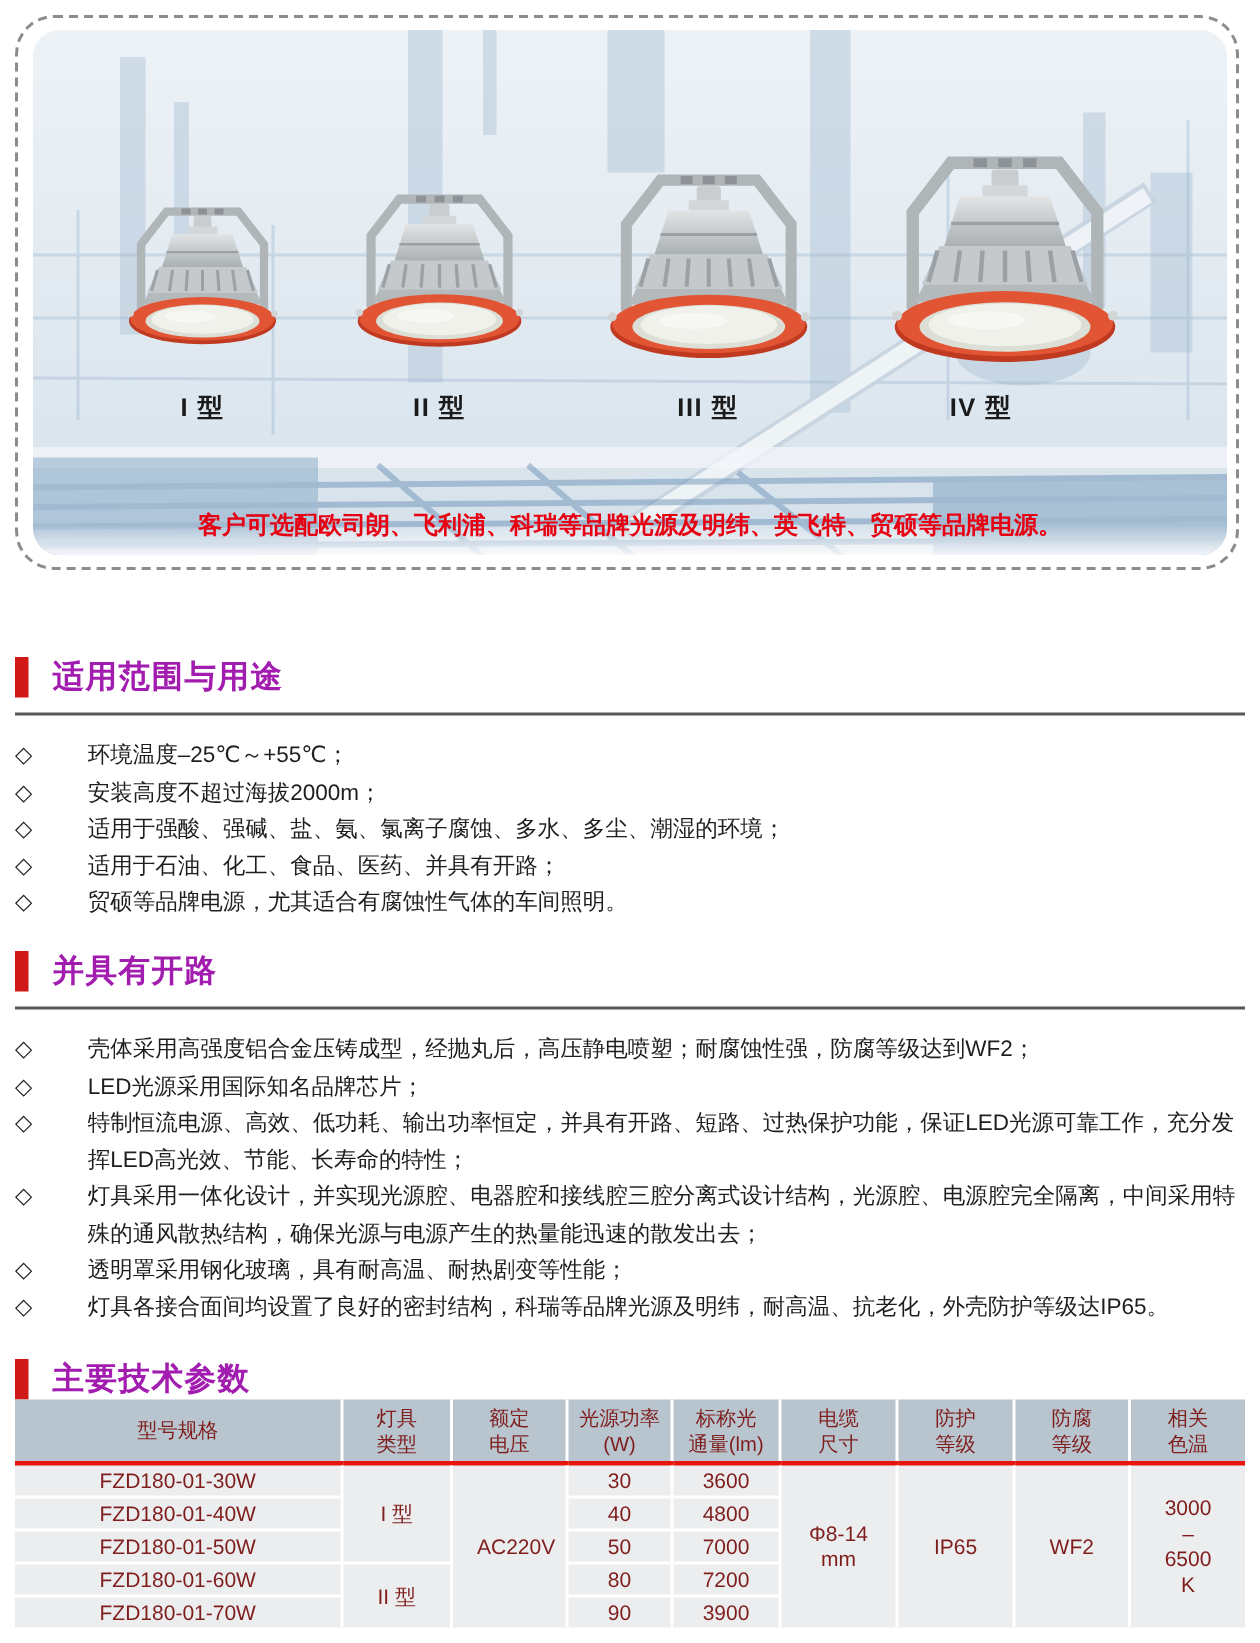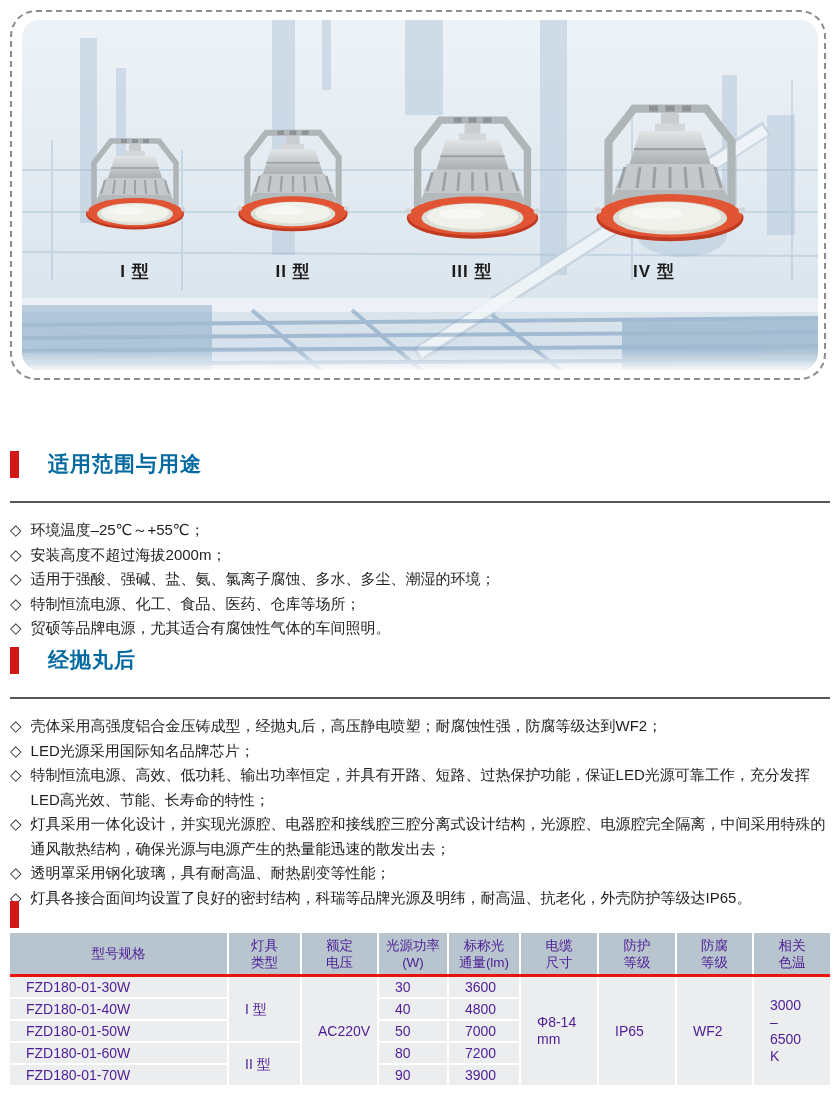--- a/index.html
+++ b/index.html
@@ -27,41 +27,41 @@
     position:absolute;left:0;top:320px;width:100%;text-align:center;
     font-size:16px;font-weight:700;color:#e60012;
   }
   
   .sec{position:absolute;left:10px;width:820px;}
   .sec-head{
     display:flex;align-items:center;gap:12px;
     border-bottom:2px solid #57585a;padding-bottom:6px;
   }
   .sec-bar{width:9px;height:27px;background:#d01818;flex:0 0 auto;}
-  .sec-title{margin:17px;font-size:21px;font-weight:700;color:#0369a1;letter-spacing:1px;}
+  .sec-title{margin:4px;font-size:21px;font-weight:700;color:#a21caf;letter-spacing:1px;}
   .bullets{margin-top:15px;}
   .bullet-item{
     display:flex;gap:9px;font-size:15px;line-height:24.5px;color:#1e1e1e;
     font-weight:500;
   }
   .bullet-item .marker{flex:0 0 auto;}
-  .bullet-item .txt{flex:1;}
+  .bullet-item .txt{flex:1;margin-left:28px;}
   
   table.spec{
     position:absolute;left:10px;top:933px;width:820px;
     border-collapse:collapse;border:hidden;table-layout:fixed;
-    font-size:14px;color:#4c1d95;
+    font-size:14px;color:#7f1d1d;
   }
   table.spec th{
     background:#b8c5ce;font-weight:400;height:39px;
     border:2px solid #ffffff;border-bottom:3px solid #e8150c;
     white-space:pre-line;line-height:17px;font-size:13.5px;padding:1px;
   }
   table.spec td{
-    background:#ecedee;border:2px solid #ffffff;
+    background:#ecedee;border:2px solid #ffffff;text-align:center;
     height:20px;padding:0 16px;white-space:pre-line;line-height:17px;
   }
 </style>
 </head>
 <body>
 
 <div class="hero-frame"></div>
 
 <div class="hero-photo">
   <svg width="796" height="351" viewBox="0 0 796 351">
@@ -156,20 +156,21 @@
     <use href="#lamp" x="204" y="96" width="134" height="118"></use>
     <use href="#lamp" x="370" y="80" width="161" height="142"></use>
     <use href="#lamp" x="558" y="66" width="180" height="159"></use>
   </svg>
 
   <span class="type-label" style="left:68px">I 型</span>
   <span class="type-label" style="left:226px">II 型</span>
   <span class="type-label" style="left:405px">III 型</span>
   <span class="type-label" style="left:587px">IV 型</span>
 
+  <div class="hero-caption">客户可选配欧司朗、飞利浦、科瑞等品牌光源及明纬、英飞特、贸硕等品牌电源。</div>
 </div>
 
 <div class="sec" style="top:433px">
   <div class="sec-head">
     <span class="sec-bar"></span>
     <h2 class="sec-title">适用范围与用途</h2>
   </div>
   <div class="bullets">
     <div class="bullet-item">
         <span class="marker">◇</span>
@@ -178,33 +179,33 @@
     <div class="bullet-item">
         <span class="marker">◇</span>
         <span class="txt">安装高度不超过海拔2000m；</span>
       </div>
     <div class="bullet-item">
         <span class="marker">◇</span>
         <span class="txt">适用于强酸、强碱、盐、氨、氯离子腐蚀、多水、多尘、潮湿的环境；</span>
       </div>
     <div class="bullet-item">
         <span class="marker">◇</span>
-        <span class="txt">特制恒流电源、化工、食品、医药、仓库等场所；</span>
+        <span class="txt">适用于石油、化工、食品、医药、并具有开路；</span>
       </div>
     <div class="bullet-item">
         <span class="marker">◇</span>
         <span class="txt">贸硕等品牌电源，尤其适合有腐蚀性气体的车间照明。</span>
       </div>
   </div>
 </div>
 
 <div class="sec" style="top:629px">
   <div class="sec-head">
     <span class="sec-bar"></span>
-    <h2 class="sec-title">经抛丸后</h2>
+    <h2 class="sec-title">并具有开路</h2>
   </div>
   <div class="bullets">
     <div class="bullet-item">
         <span class="marker">◇</span>
         <span class="txt">壳体采用高强度铝合金压铸成型，经抛丸后，高压静电喷塑；耐腐蚀性强，防腐等级达到WF2；</span>
       </div>
     <div class="bullet-item">
         <span class="marker">◇</span>
         <span class="txt">LED光源采用国际知名品牌芯片；</span>
       </div>
@@ -223,20 +224,21 @@
     <div class="bullet-item">
         <span class="marker">◇</span>
         <span class="txt">灯具各接合面间均设置了良好的密封结构，科瑞等品牌光源及明纬，耐高温、抗老化，外壳防护等级达IP65。</span>
       </div>
   </div>
 </div>
 
 <div class="sec" style="top:901px">
   <div class="sec-head">
     <span class="sec-bar"></span>
+    <h2 class="sec-title">主要技术参数</h2>
   </div>
 </div>
 
 <table class="spec">
   <colgroup>
     <col style="width:218px">
       <col style="width:73px">
       <col style="width:77px">
     <col style="width:70px">
       <col style="width:72px">

